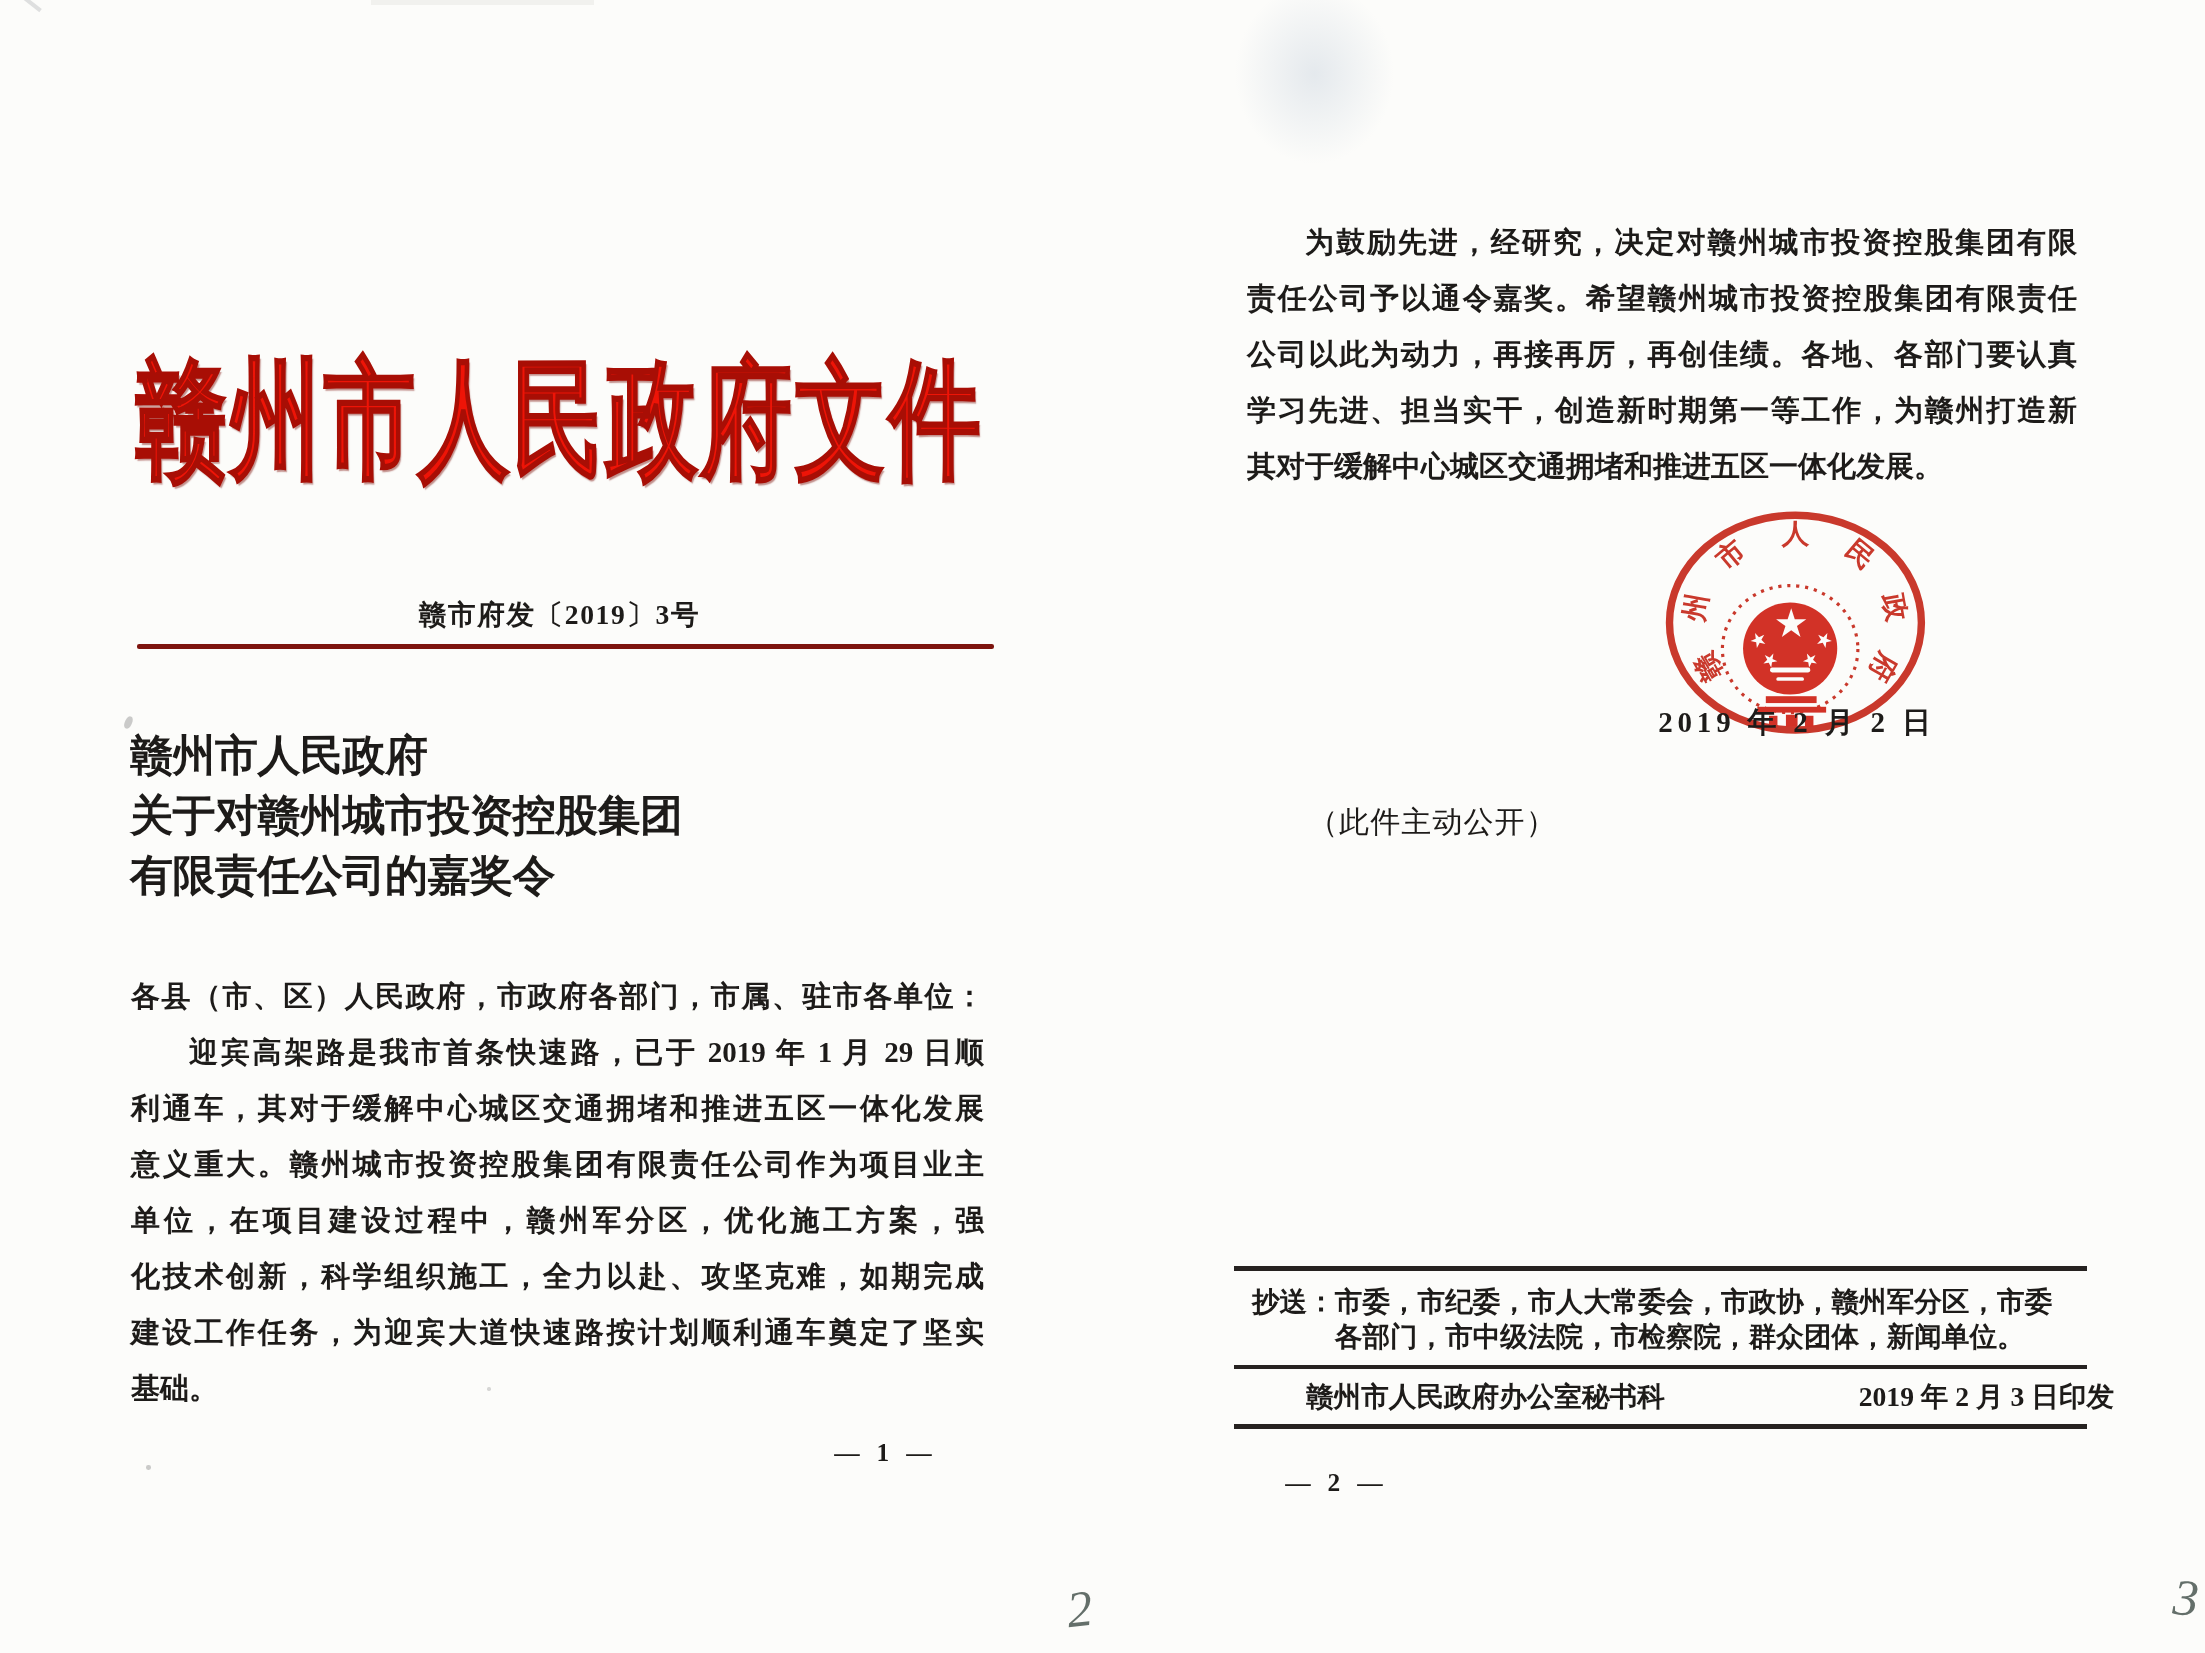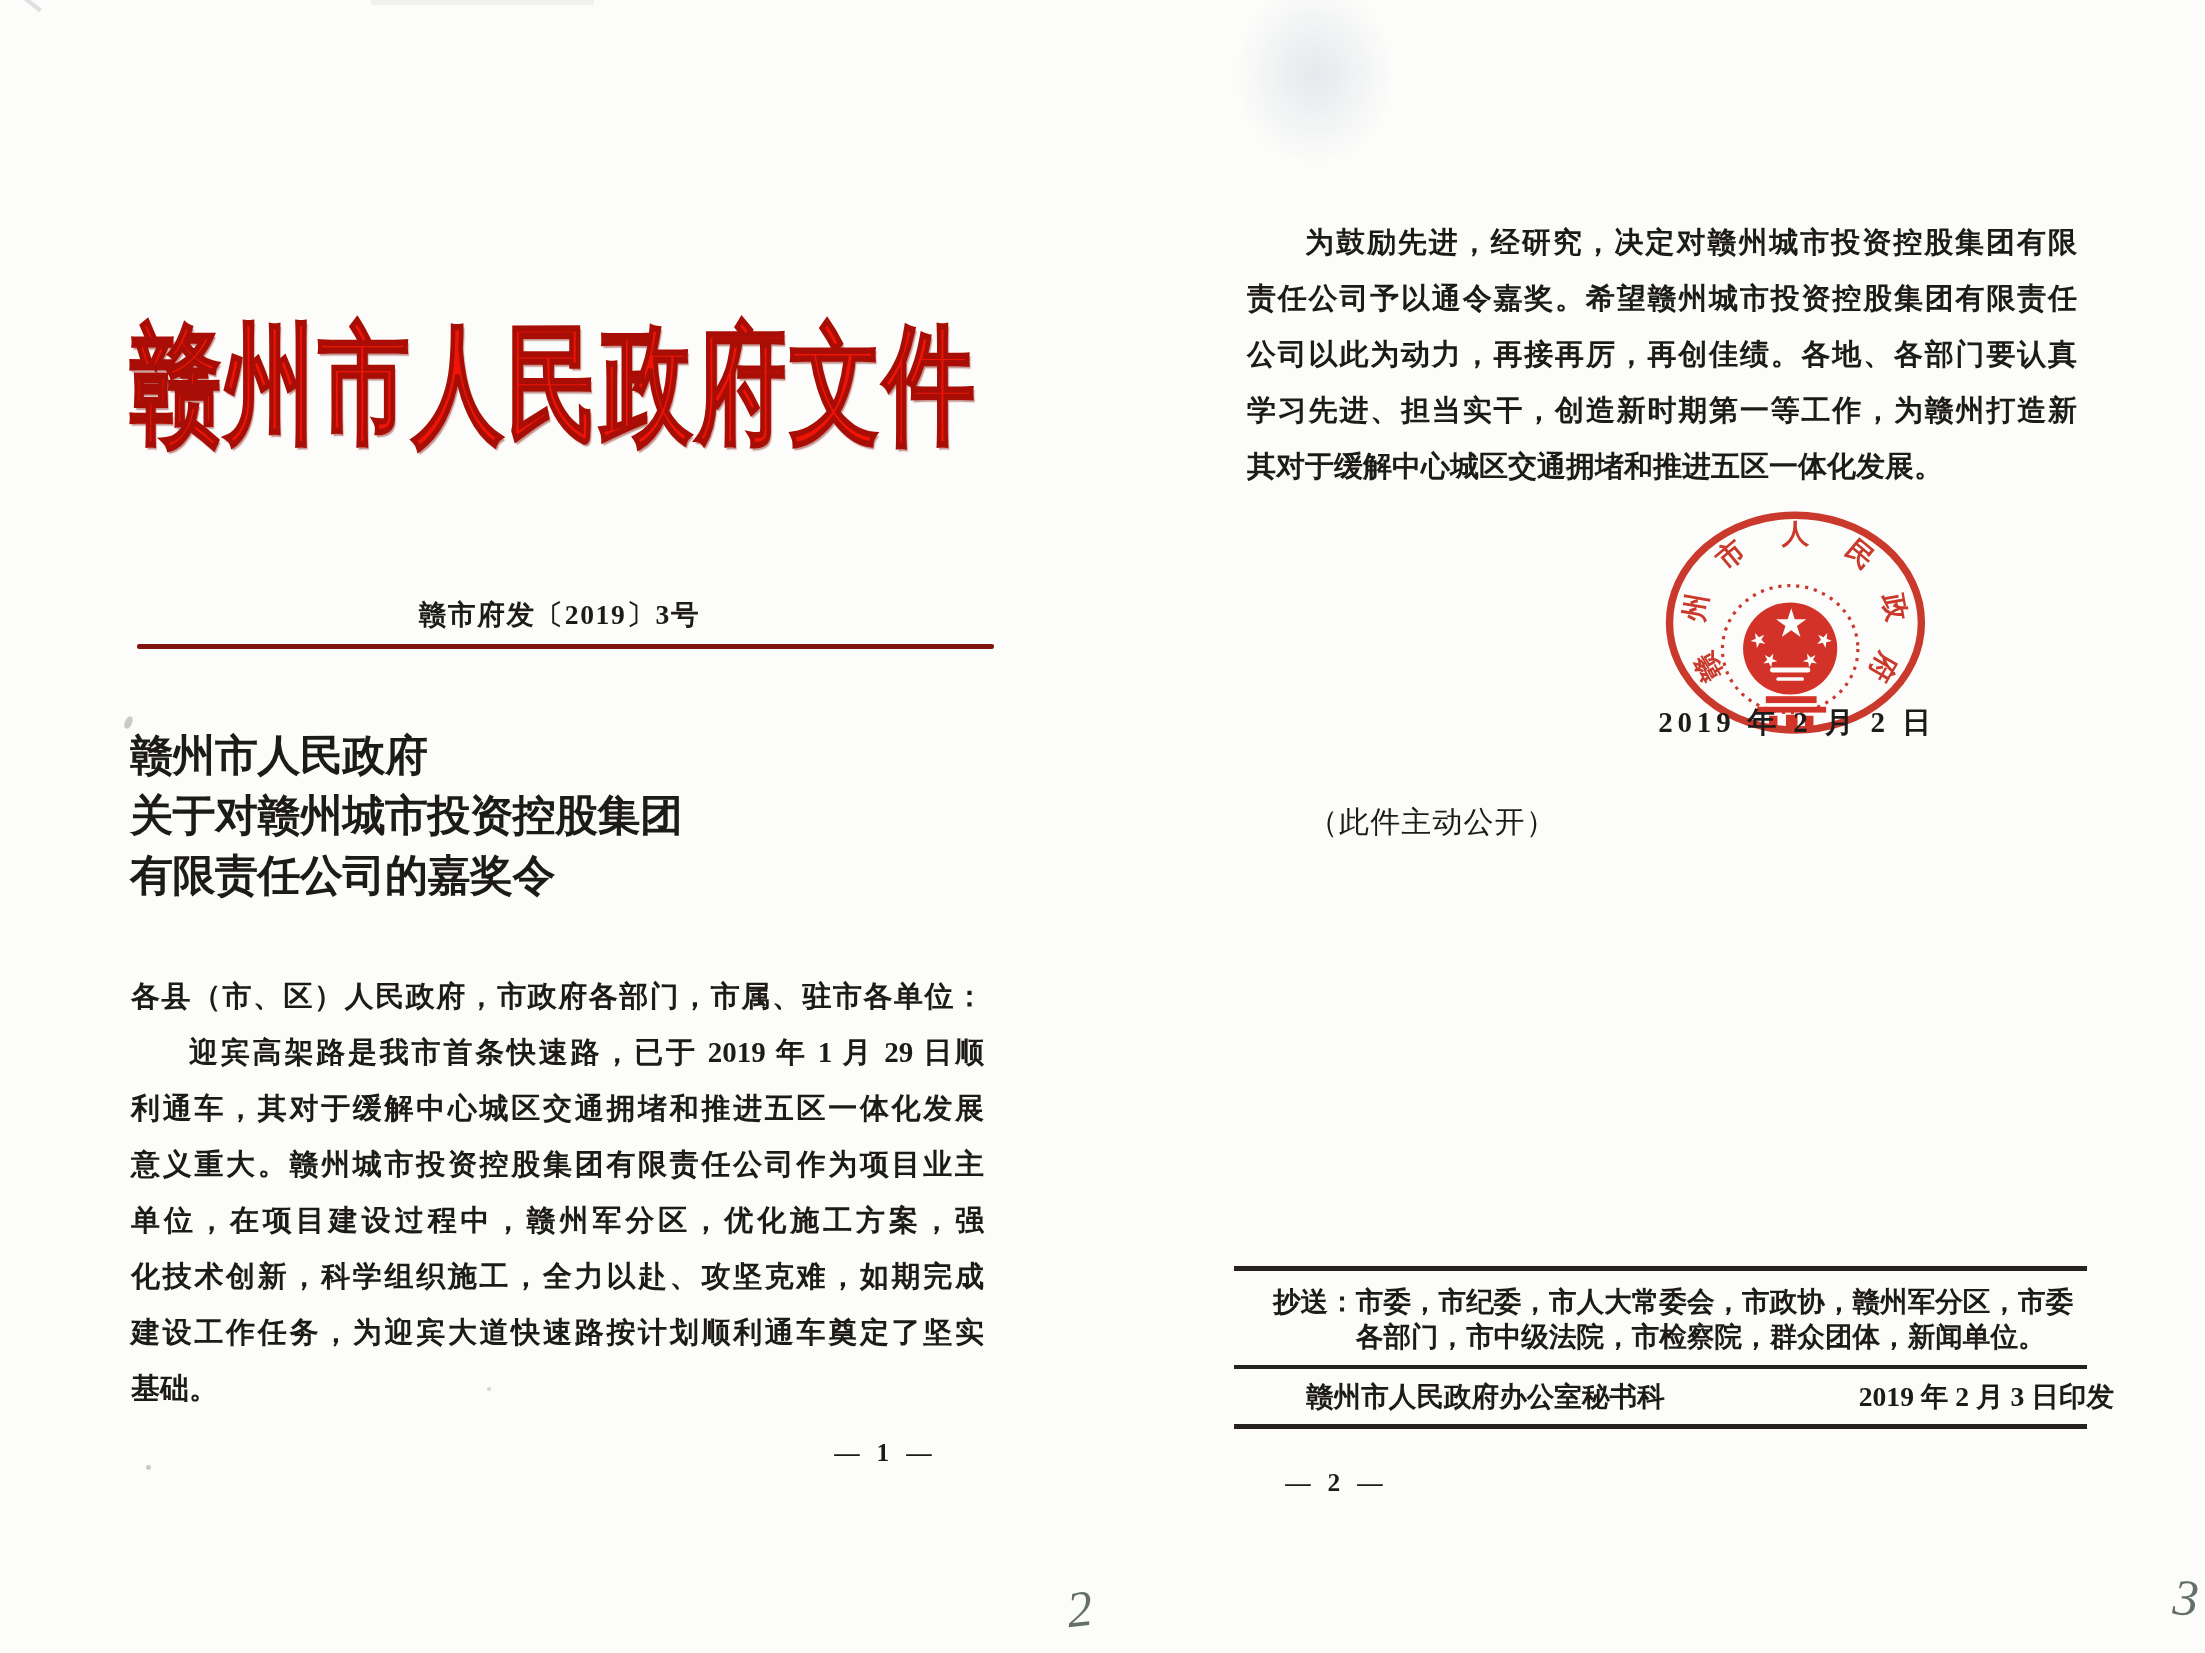--- a/index.html
+++ b/index.html
@@ -8,22 +8,22 @@
     width:2205px;height:1654px;
     background:#fcfcfa;
     overflow:hidden;
     font-family:"Liberation Serif","DejaVu Serif",serif;
     color:#1d1b19;
   }
   .abs{position:absolute;}
 
   
   .header-banner{
-    left:130px;top:318px;width:859px;height:134px;
-    display:flex;align-items:center;justify-content:flex-start;
+    left:130px;top:353px;width:859px;height:134px;
+    display:flex;align-items:center;justify-content:center;
   }
   .header-banner span{
     font-size:91px;font-weight:700;letter-spacing:3.2px;white-space:nowrap;
     color:#ee1407;
     -webkit-text-stroke:1.6px #a80e05;
     text-shadow:1.6px 2.1px 1.1px rgba(122,10,4,.45);
     transform:scaleY(1.42);
   }
   .doc-number{
     left:130px;top:592px;width:859px;height:45px;
@@ -72,21 +72,21 @@
   .r1{top:1266px;height:5.3px;}
   .r2{top:1365px;height:3.7px;}
   .r3{top:1424px;height:5.3px;}
   .cc-row{
     left:1234px;top:1284px;width:853px;
     display:flex;align-items:flex-start;
     padding-left:0;box-sizing:border-box;
   }
   .cc-label{
     font-size:27.6px;font-weight:700;line-height:35px;white-space:nowrap;
-    margin-left:39px;
+    margin-left:18px;
   }
   .cc-content{font-size:27.6px;font-weight:700;}
   .cc-content div{line-height:35px;white-space:nowrap;}
   .issuer-row{
     left:1271px;top:1370px;width:853px;height:53px;
     display:flex;justify-content:space-between;align-items:center;
     box-sizing:border-box;padding:0 10px 0 35px;
     font-size:27.6px;font-weight:700;white-space:nowrap;
   }
 

